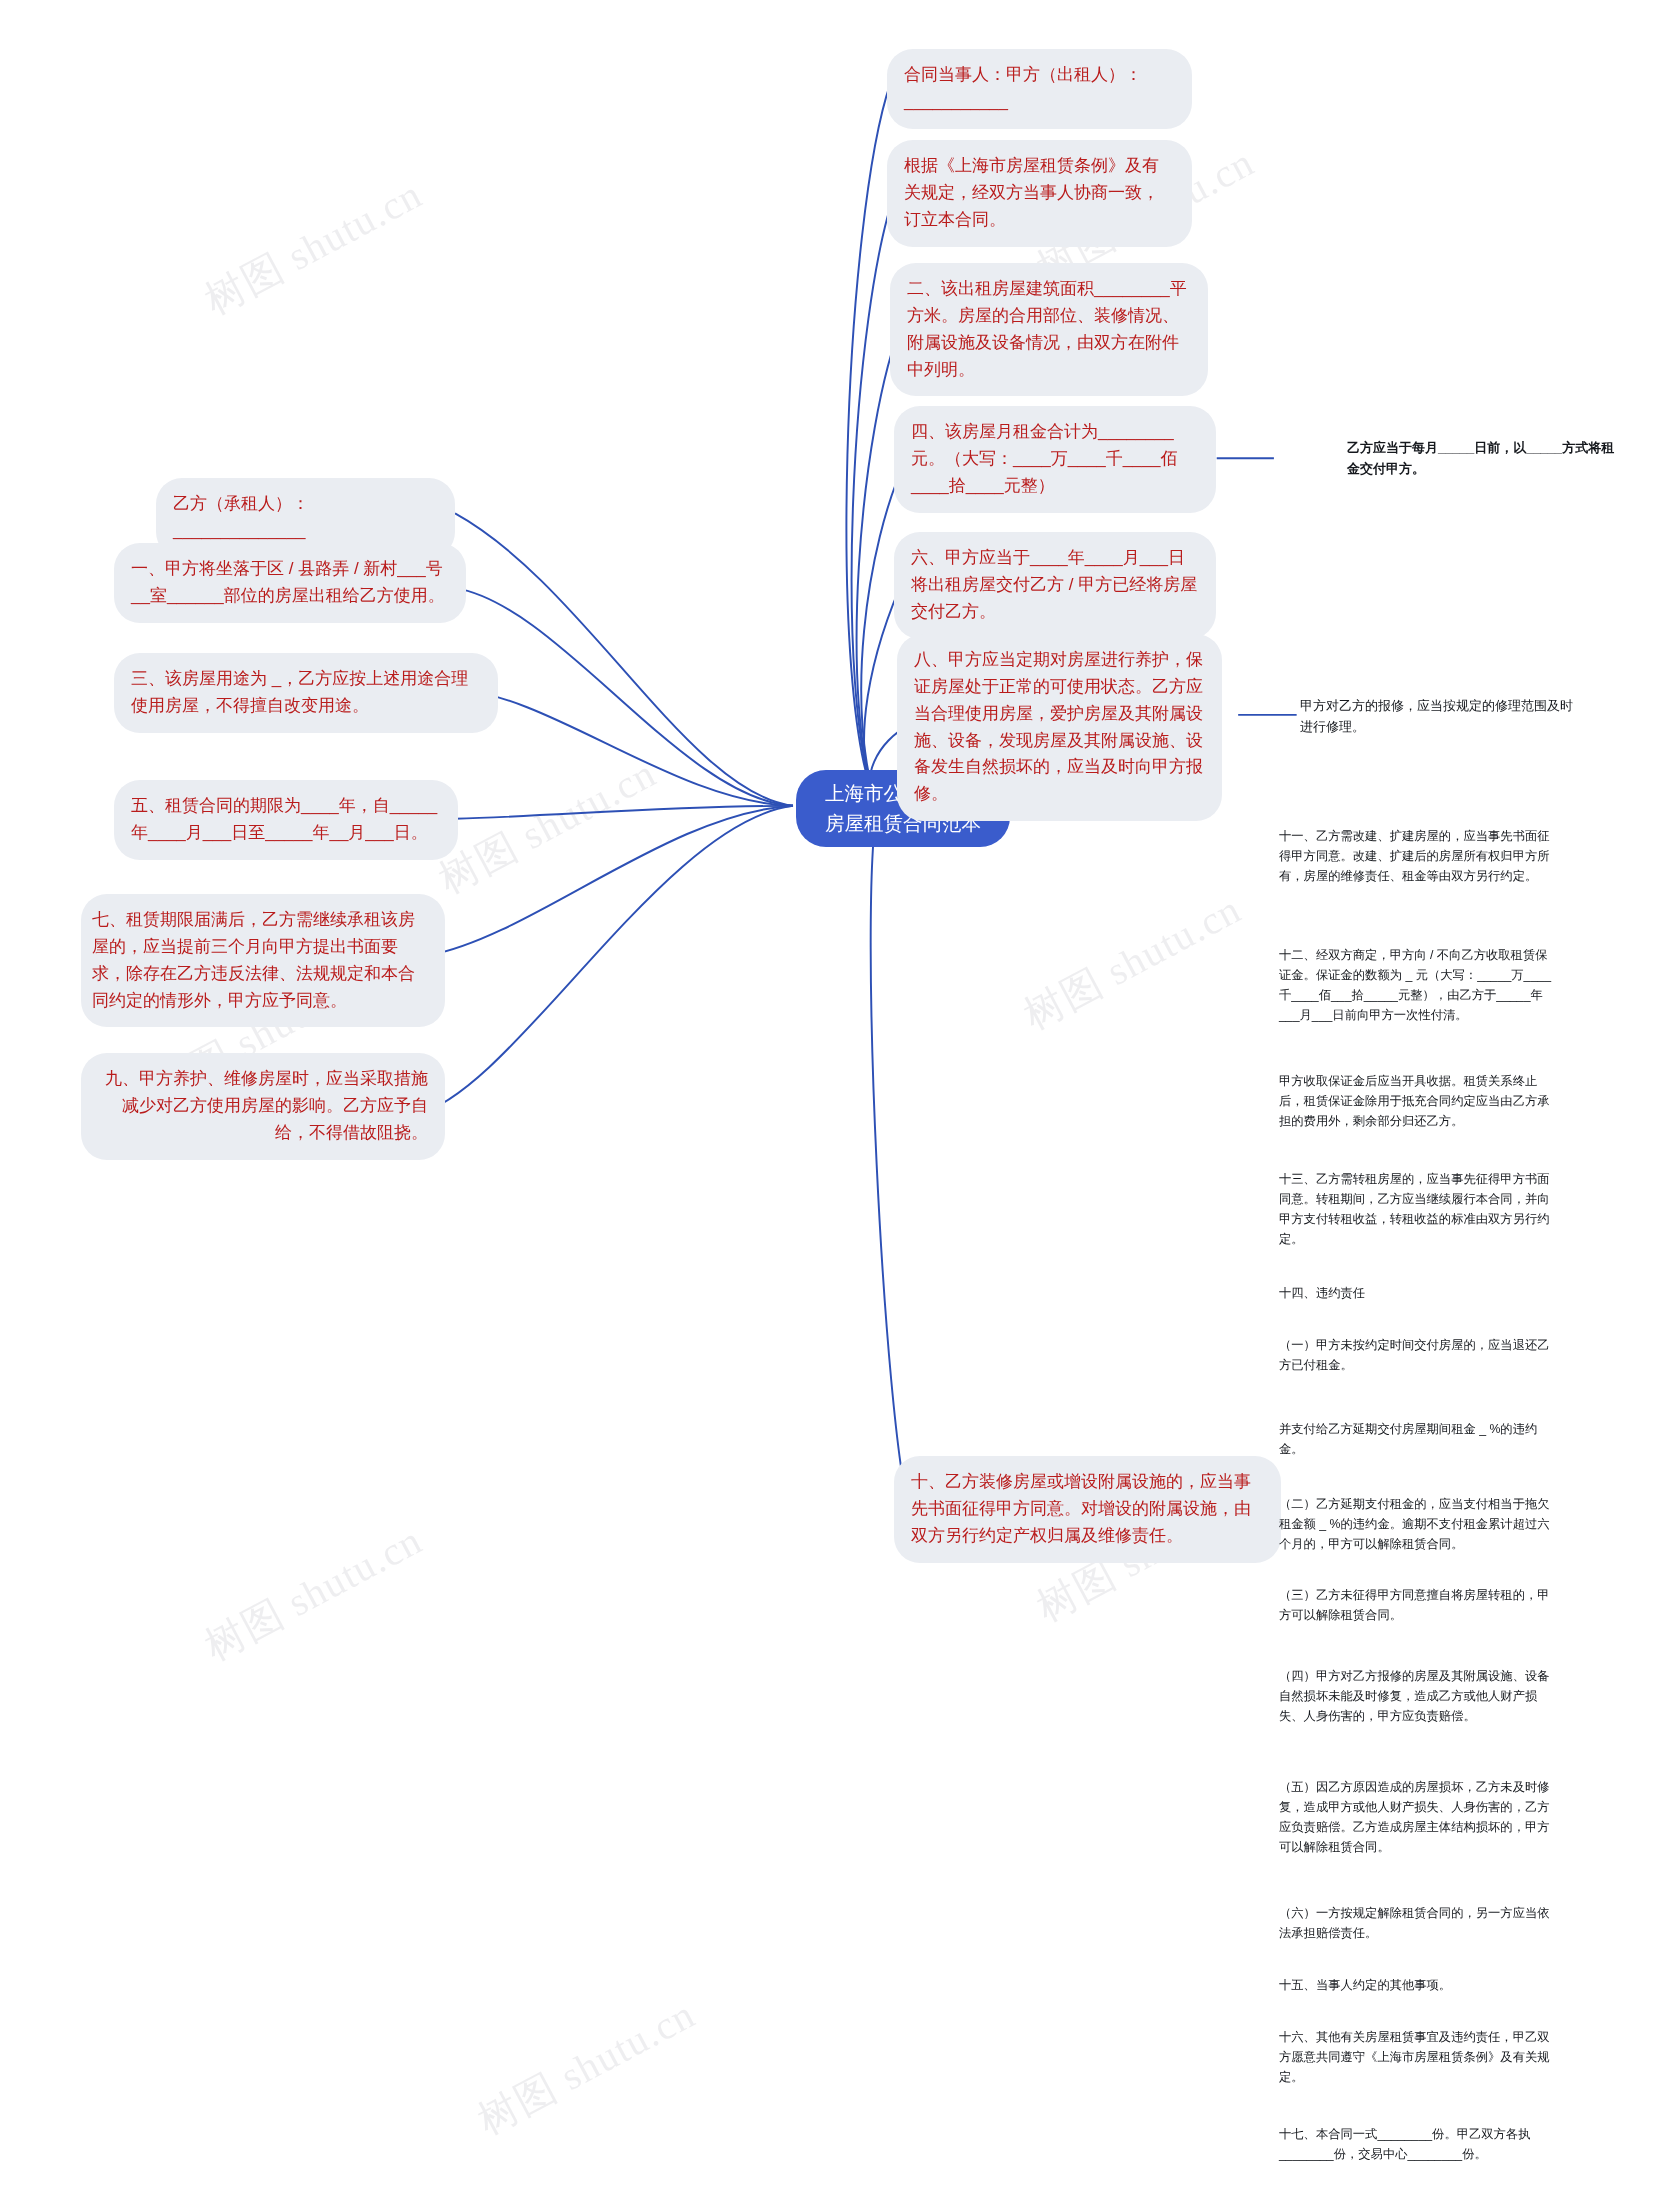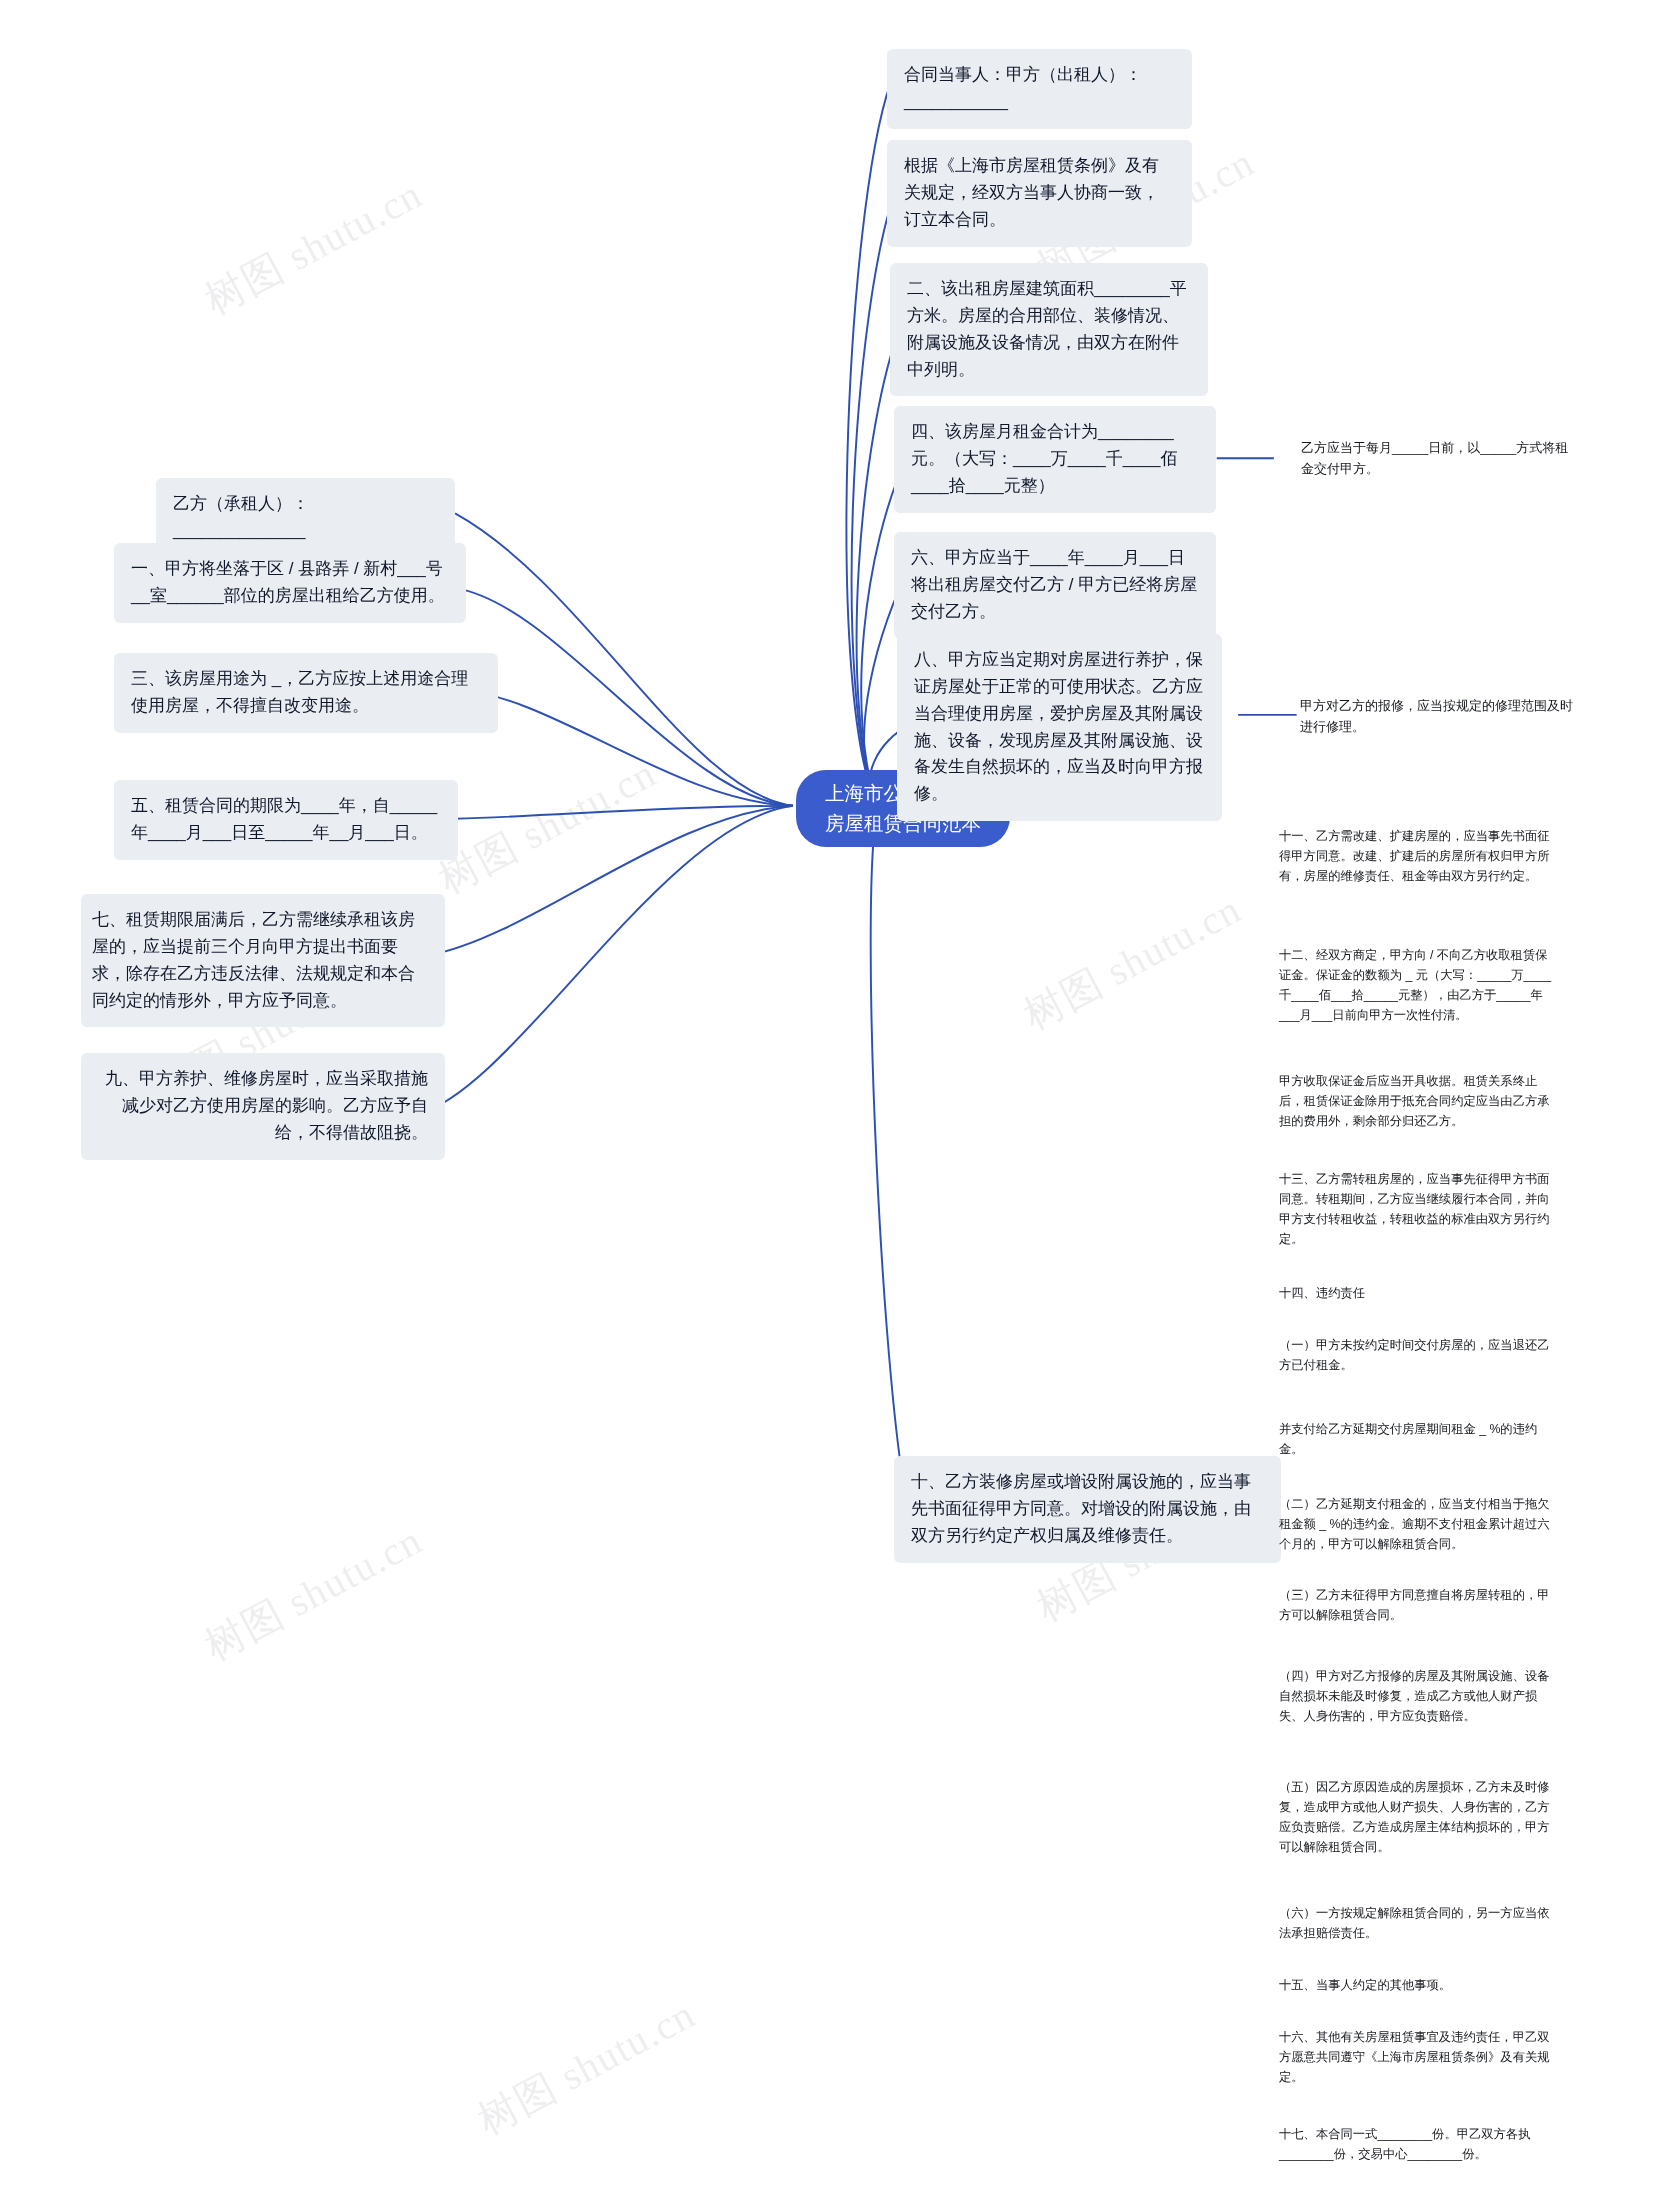--- a/index.html
+++ b/index.html
@@ -20,22 +20,22 @@
   }
 
   
   svg.links{position:absolute;left:0;top:0;width:1664px;height:2205px;pointer-events:none;}
   svg.links path,svg.links line{fill:none;stroke:#2d50b5;stroke-width:3;}
   svg.links .thin{stroke-width:3;}
 
   
   .node{
     position:absolute;box-sizing:border-box;
-    background:#eaedf2;border-radius:6px;
-    color:#0f172a;line-height:1.58;
+    background:#eaedf2;border-radius:26px;
+    color:#b91c1c;line-height:1.58;
     padding:13px 17px;
   }
   .node.lvl1{font-size:17px;}
   .root{
     position:absolute;box-sizing:border-box;
     background:#3a5ccc;color:#ffffff;border-radius:30px;
     font-size:19.5px;line-height:1.5;text-align:center;
     padding:17px 19.5px;display:flex;align-items:center;justify-content:center;
   }
   
@@ -97,21 +97,21 @@
   <div class="node lvl1" style="left:81px;top:1053px;width:364px;text-align:right;">九、甲方养护、维修房屋时，应当采取措施减少对乙方使用房屋的影响。乙方应予自给，不得借故阻挠。</div>
 
   <div class="node lvl1" style="left:887px;top:49px;width:305px;">合同当事人：甲方（出租人）：___________</div>
 
   <div class="node lvl1" style="left:887px;top:140px;width:305px;">根据《上海市房屋租赁条例》及有关规定，经双方当事人协商一致，订立本合同。</div>
 
   <div class="node lvl1" style="left:890px;top:263px;width:318px;">二、该出租房屋建筑面积________平方米。房屋的合用部位、装修情况、附属设施及设备情况，由双方在附件中列明。</div>
 
   <div class="node lvl1" style="left:894px;top:406px;width:322px;">四、该房屋月租金合计为________元。（大写：____万____千____佰____拾____元整）</div>
 
-  <div class="leaf mid" style="left:1301px;top:437px;width:279px;">乙方应当于每月_____日前，以_____方式将租金交付甲方。</div>
+  <div class="leaf mid" style="left:1347px;top:437px;width:279px;font-weight:bold;">乙方应当于每月_____日前，以_____方式将租金交付甲方。</div>
 
   <div class="node lvl1" style="left:894px;top:532px;width:322px;">六、甲方应当于____年____月___日将出租房屋交付乙方 / 甲方已经将房屋交付乙方。</div>
 
   <div class="node lvl1" style="left:897px;top:634px;width:325px;">八、甲方应当定期对房屋进行养护，保证房屋处于正常的可使用状态。乙方应当合理使用房屋，爱护房屋及其附属设施、设备，发现房屋及其附属设施、设备发生自然损坏的，应当及时向甲方报修。</div>
 
   <div class="leaf mid" style="left:1300px;top:695px;width:273px;">甲方对乙方的报修，应当按规定的修理范围及时进行修理。</div>
 
   <div class="node lvl1" style="left:894px;top:1456px;width:387px;">十、乙方装修房屋或增设附属设施的，应当事先书面征得甲方同意。对增设的附属设施，由双方另行约定产权归属及维修责任。</div>
 
   <div class="leaf" style="left:1279px;top:827px;width:276px;">十一、乙方需改建、扩建房屋的，应当事先书面征得甲方同意。改建、扩建后的房屋所有权归甲方所有，房屋的维修责任、租金等由双方另行约定。</div>

